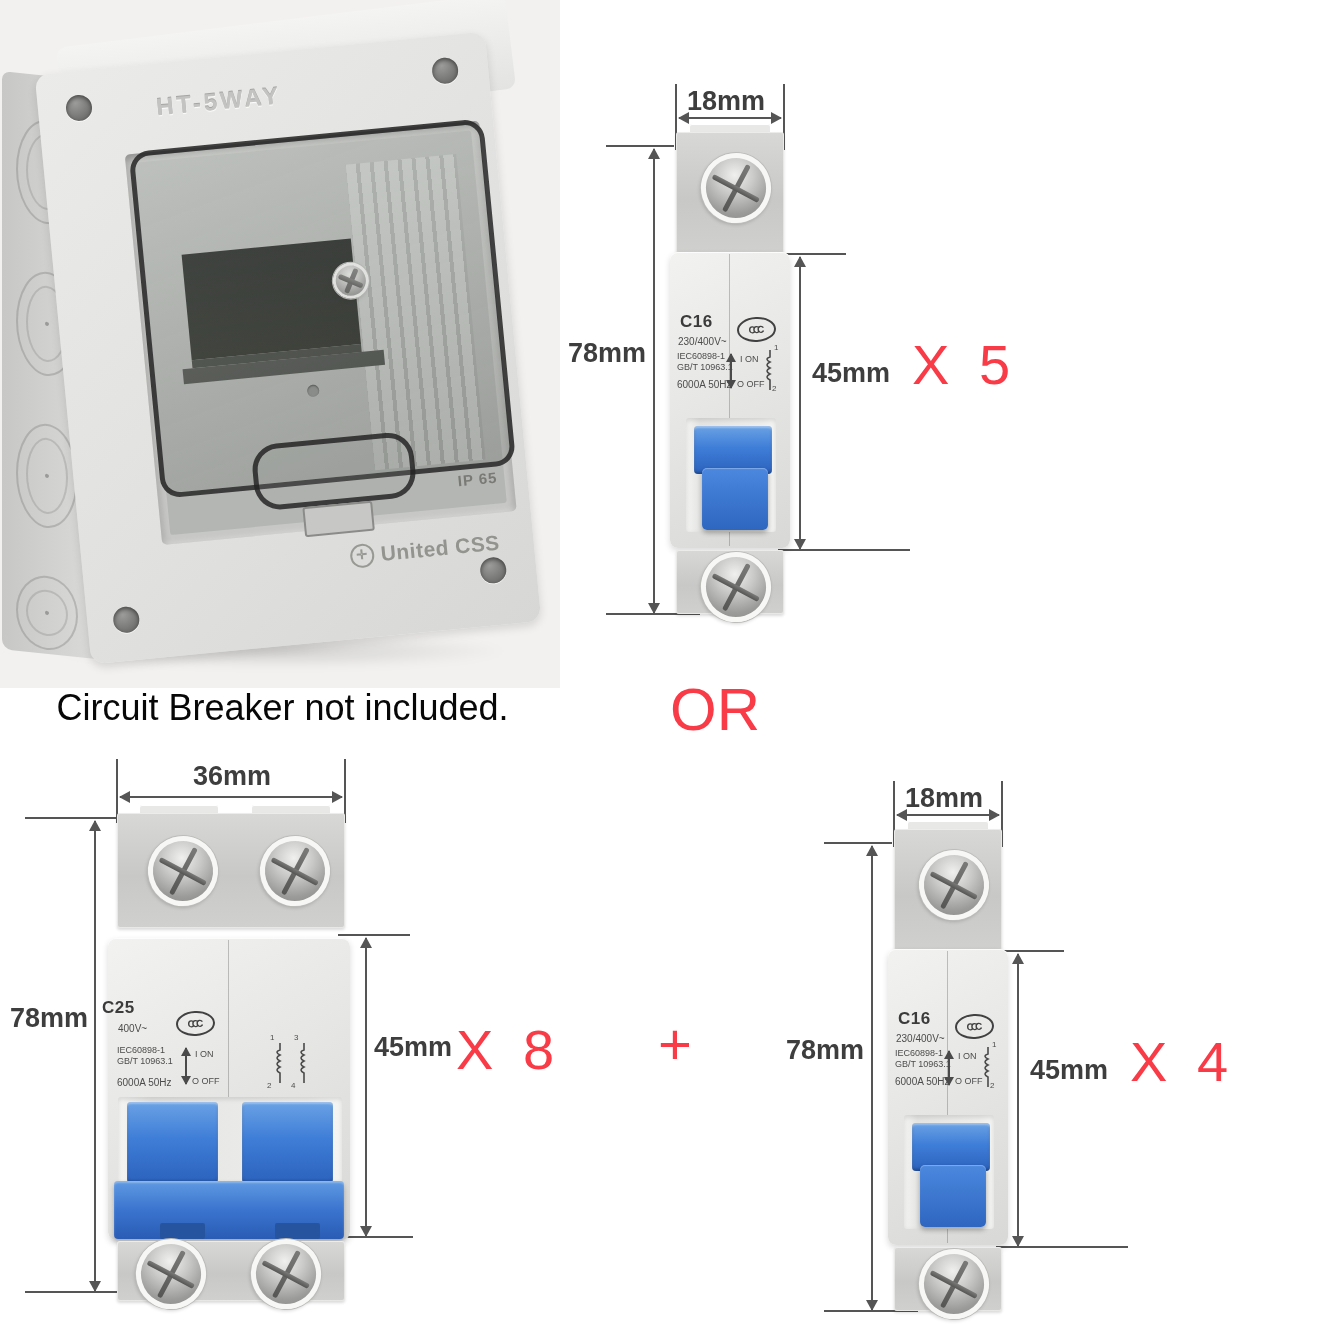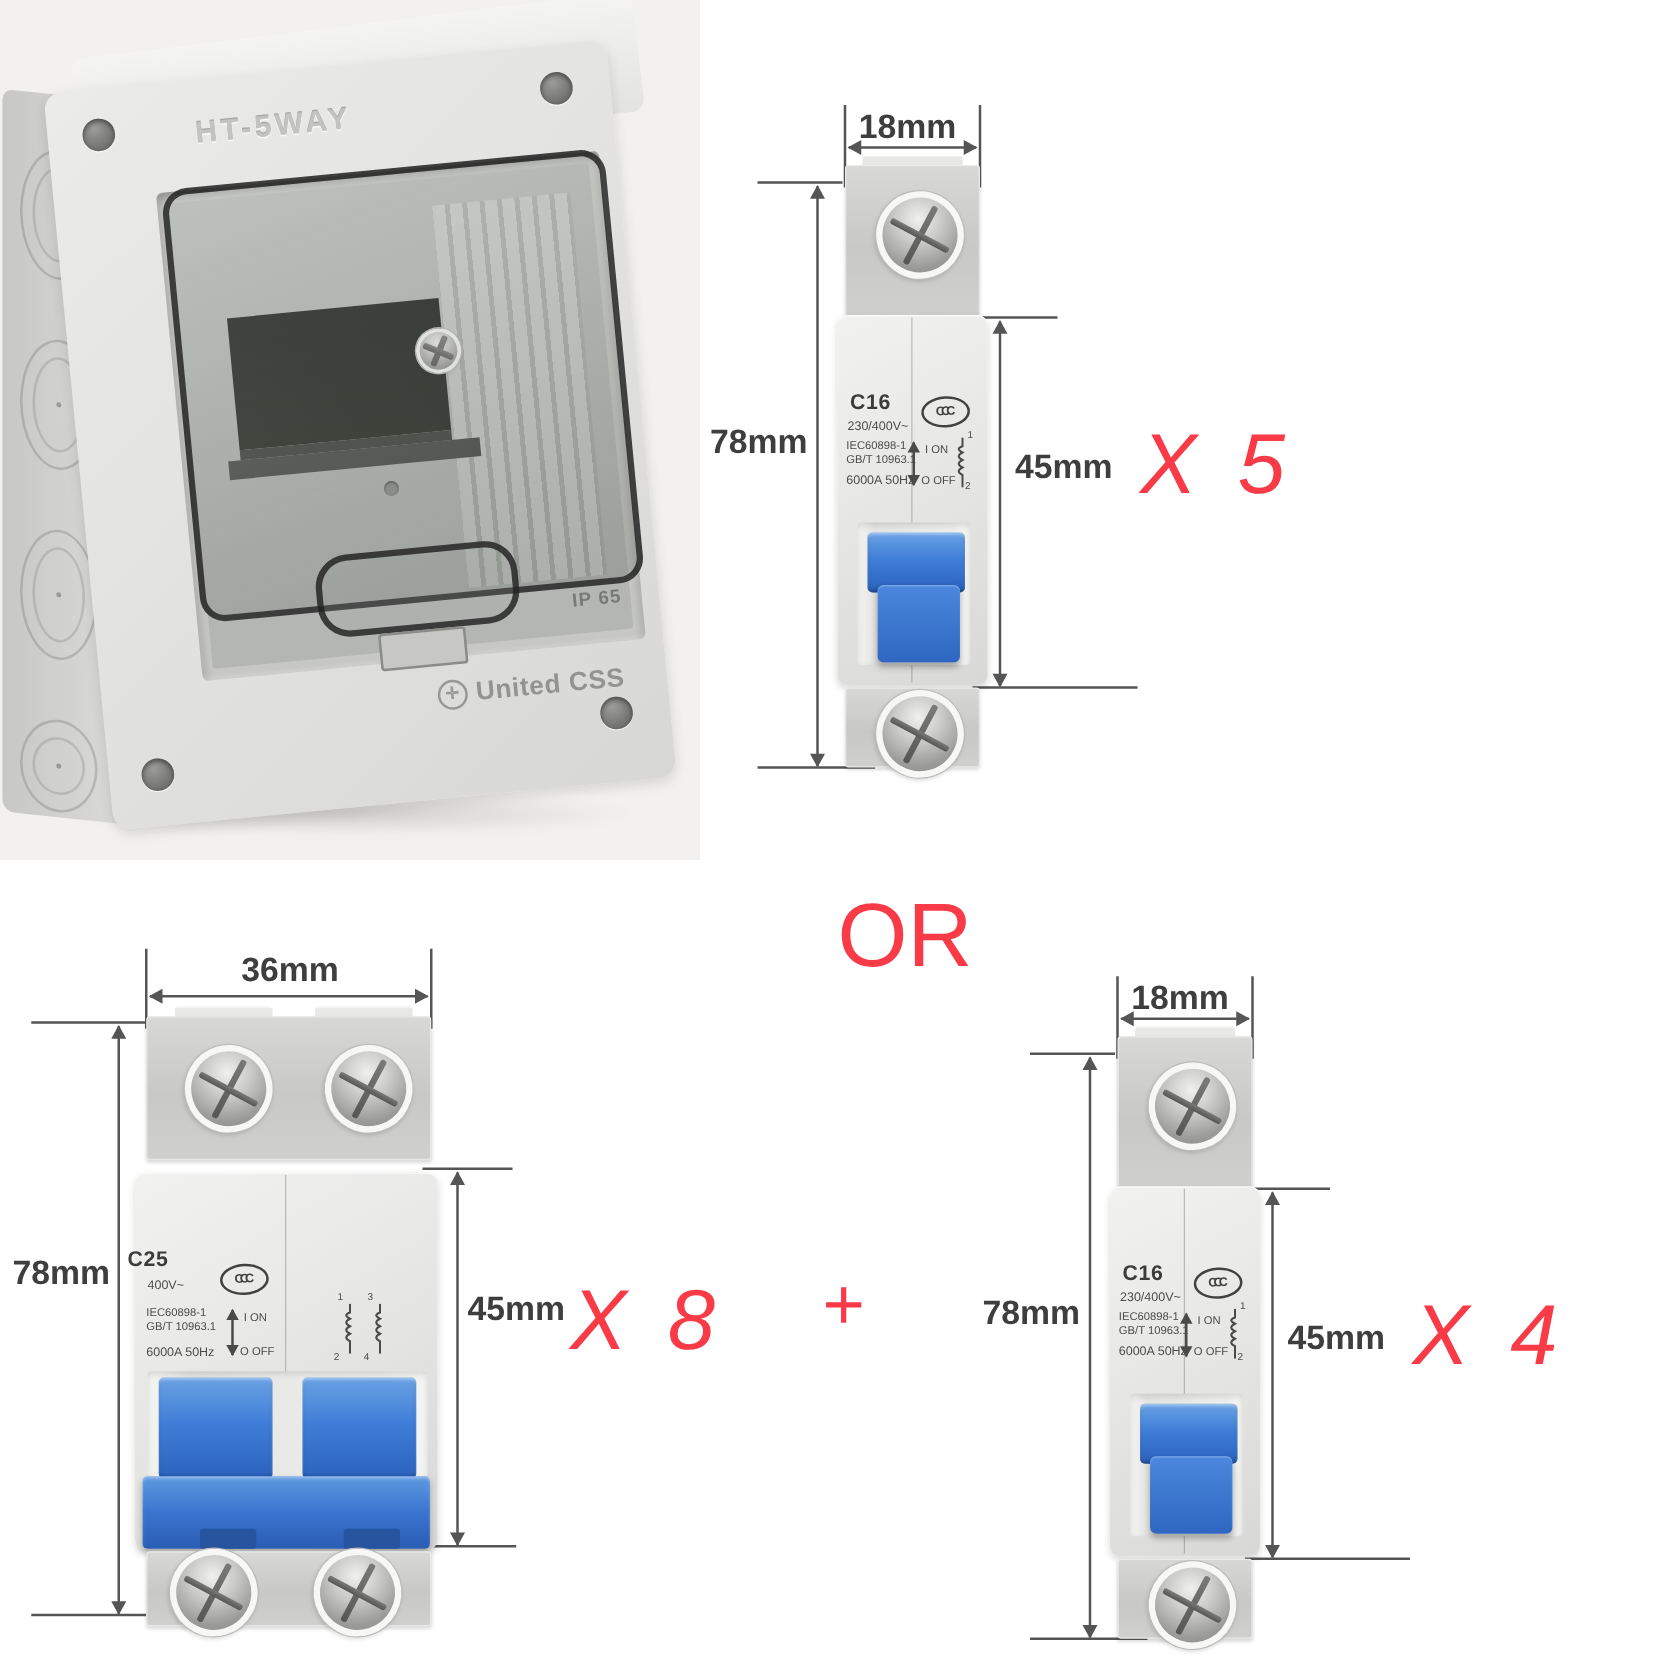--- a/index.html
+++ b/index.html
@@ -14,21 +14,21 @@
   
   .dimtext{position:absolute;font-size:27px;font-weight:600;color:var(--dimtext);white-space:nowrap;}
   .hline{position:absolute;height:2px;background:var(--dimline);}
   .vline{position:absolute;width:2px;background:var(--dimline);}
   .harrow{position:absolute;height:2px;background:var(--dimline);}
   .harrow::before{content:"";position:absolute;left:-1px;top:-5px;border-top:6px solid transparent;border-bottom:6px solid transparent;border-right:11px solid var(--dimline);}
   .harrow::after{content:"";position:absolute;right:-1px;top:-5px;border-top:6px solid transparent;border-bottom:6px solid transparent;border-left:11px solid var(--dimline);}
   .varrow{position:absolute;width:2px;background:var(--dimline);}
   .varrow::before{content:"";position:absolute;top:-1px;left:-5px;border-left:6px solid transparent;border-right:6px solid transparent;border-bottom:11px solid var(--dimline);}
   .varrow::after{content:"";position:absolute;bottom:-1px;left:-5px;border-left:6px solid transparent;border-right:6px solid transparent;border-top:11px solid var(--dimline);}
-  .qty{position:absolute;font-size:68px;font-weight:500;color:var(--red);letter-spacing:7px;white-space:nowrap;font-style:italic;}
+  .qty{position:absolute;font-size:56px;font-weight:500;color:var(--red);letter-spacing:7px;white-space:nowrap;}
   .redbig{position:absolute;color:var(--red);font-weight:500;white-space:nowrap;}
   
   .screw{position:absolute;border-radius:50%;
     background:radial-gradient(circle at 38% 32%,#f0f0ee 0%,#c9c9c7 35%,#9b9b99 70%,#848482 100%);
     border:5px solid #f7f7f5;box-shadow:0 0 0 1px #bcbcba,0 2px 4px rgba(0,0,0,.18);transform:rotate(28deg);}
   .screw::before,.screw::after{content:"";position:absolute;background:linear-gradient(#7a7a78,#565654);border-radius:2px;}
   .screw::before{left:50%;top:7%;width:5px;height:86%;margin-left:-2.5px;}
   .screw::after{top:50%;left:7%;height:5px;width:86%;margin-top:-2.5px;}
   .term{position:absolute;background:linear-gradient(180deg,#d8d8d6,#c8c8c6 55%,#d0d0ce);border-radius:3px;
         box-shadow:inset 0 0 0 1px rgba(255,255,255,.5),0 2px 3px rgba(0,0,0,.14);}
@@ -130,22 +130,23 @@
         <div class="lid-handle"></div>
         <div class="ip-text">IP 65</div>
         <div class="latch"></div>
       </div>
       <div class="brand">
         <div class="brand-logo">✛</div>
         <div class="brand-text">United CSS</div>
       </div>
     </div>
   </div>
-
-  <div class="redbig" style="left:670px;top:708px;font-size:72px;">OR</div>
+  <div class="caption">Circuit Breaker not included.</div>
+
+  <div class="redbig" style="left:670px;top:675px;font-size:60px;">OR</div>
   <div class="redbig" style="left:658px;top:1010px;font-size:58px;">+</div>
 
   <div class="abs" style="left:560px;top:60px;width:480px;height:570px;">
     <div class="dimtext" style="left:116px;top:26px;width:100px;text-align:center;">18mm</div>
     <div class="vline" style="left:115px;top:24px;height:66px;"></div>
     <div class="vline" style="left:223px;top:24px;height:66px;"></div>
     <div class="harrow" style="left:119px;top:57px;width:102px;"></div>
     <div class="hline" style="left:46px;top:85px;width:68px;"></div>
     <div class="varrow" style="left:93px;top:89px;height:464px;"></div>
     <div class="hline" style="left:46px;top:553px;width:94px;"></div>

